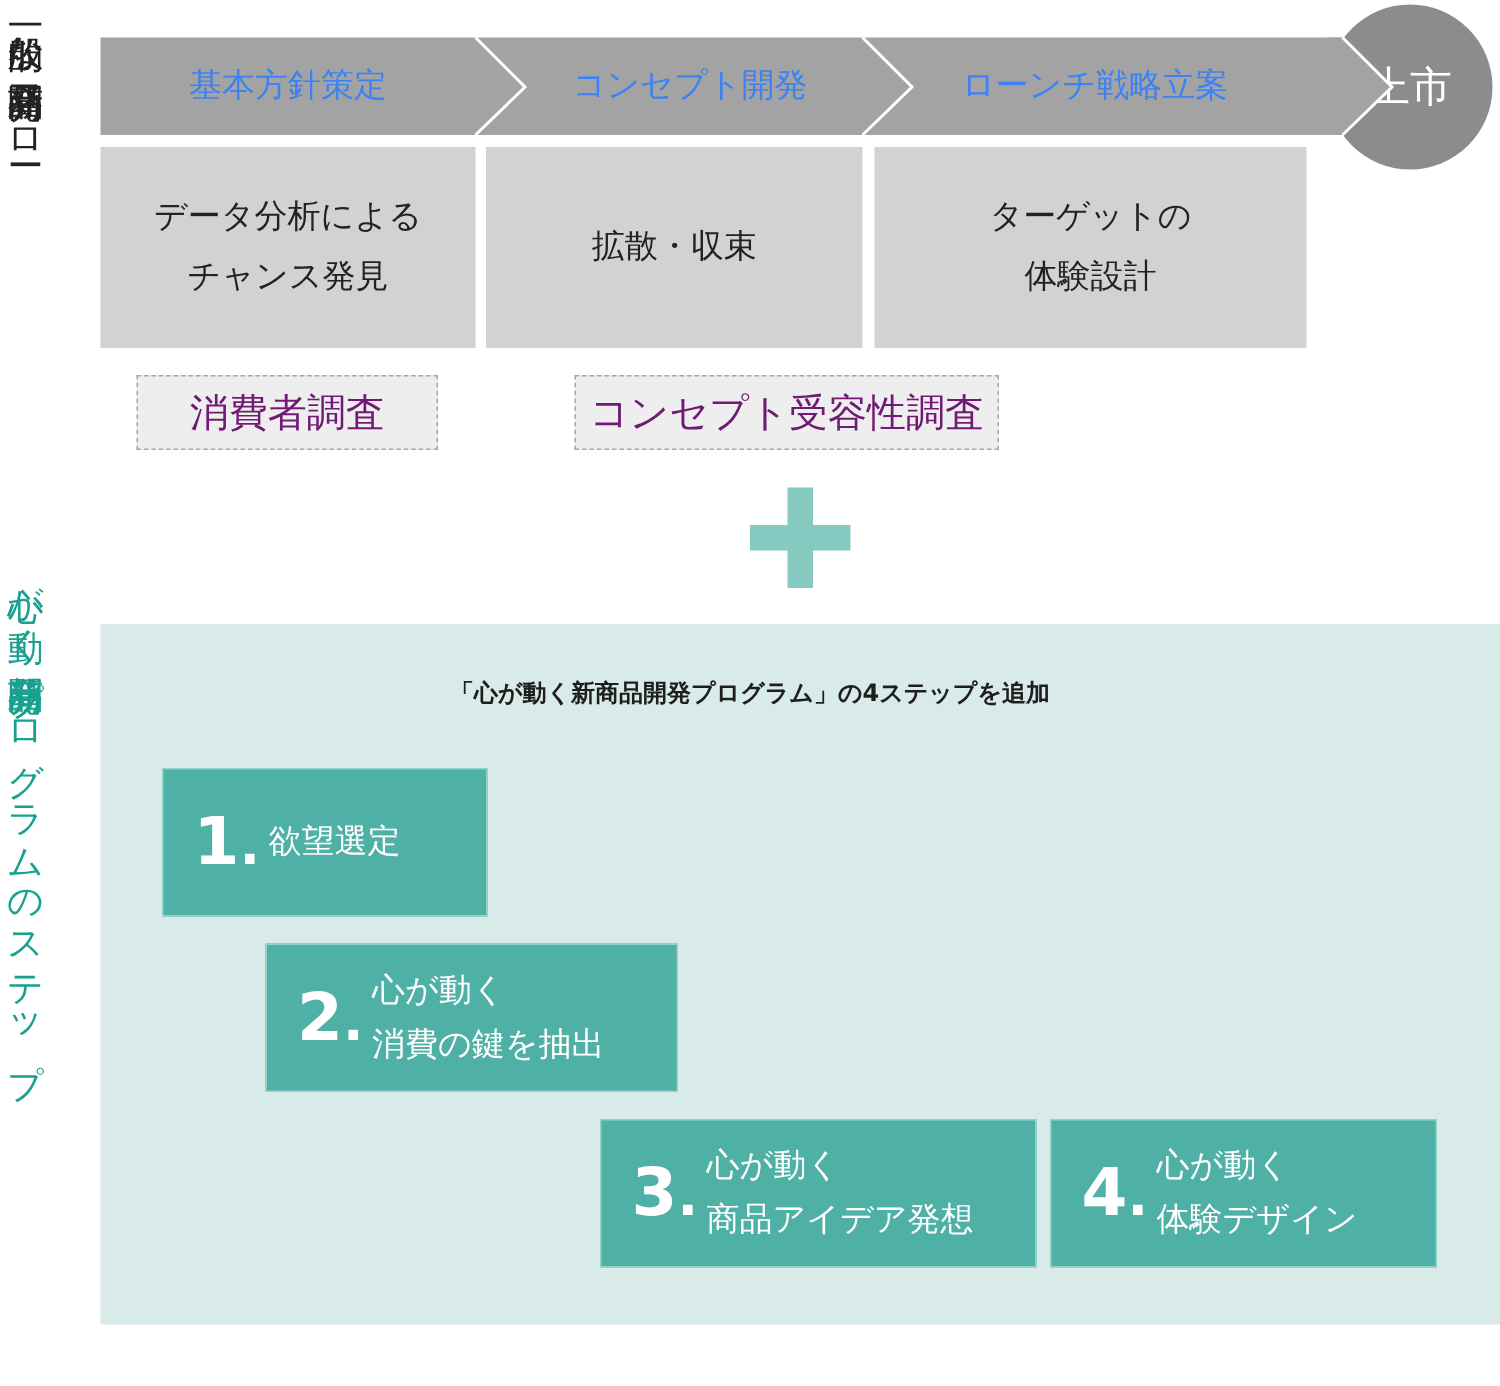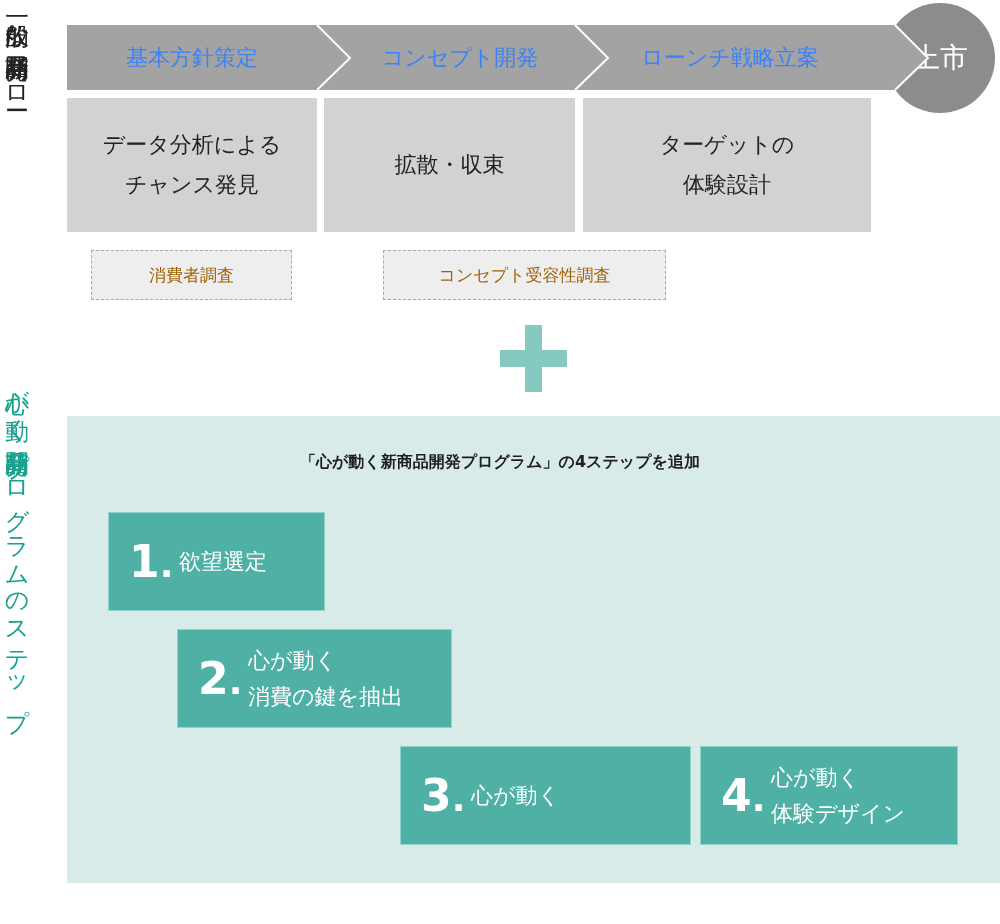--- a/index.html
+++ b/index.html
@@ -4,21 +4,21 @@
 <style>
   html,body{margin:0;padding:0;background:#fff;}
   body{width:1000px;height:924px;position:relative;overflow:hidden;font-family:"DejaVu Sans","Liberation Sans",sans-serif;}
   .vlabel{position:absolute;left:2px;width:30px;writing-mode:vertical-rl;text-orientation:upright;font-size:24px;line-height:30px;letter-spacing:1px;}
   .vlabel.general{top:4px;color:#222;}
   .vlabel.program{top:372px;color:#1aa08e;}
   .band{position:absolute;left:0;top:0;}
   .stage-label{position:absolute;top:25px;height:65px;line-height:65px;color:#3b82f6;font-size:22px;text-align:center;}
   .launch{position:absolute;left:885px;top:3px;width:110px;height:110px;border-radius:50%;background:#8c8c8c;color:#fff;font-size:28px;display:flex;align-items:center;justify-content:center;}
   .box{position:absolute;top:98px;height:134px;background:#d2d2d2;color:#222;font-size:22px;line-height:40px;display:flex;flex-direction:column;align-items:center;justify-content:center;text-align:center;}
-  .dash{position:absolute;top:250px;height:50px;background:#eeeeee;border:1.5px dashed #a8a8a8;box-sizing:border-box;color:#a16207;font-size:17px;display:flex;align-items:center;justify-content:center;}
+  .dash{position:absolute;top:250px;height:50px;background:#eeeeee;border:1.5px dashed #a8a8a8;box-sizing:border-box;color:#701a75;font-size:26px;display:flex;align-items:center;justify-content:center;}
   .plus-v{position:absolute;left:525px;top:325px;width:17px;height:67px;background:#86c9c0;}
   .plus-h{position:absolute;left:500px;top:350px;width:67px;height:17px;background:#86c9c0;}
   .panel{position:absolute;left:67px;top:416px;width:933px;height:467px;background:#d9ebe9;}
   .panel-title{position:absolute;left:0;right:0;top:452px;text-align:center;font-size:16px;font-weight:bold;color:#1e1e1e;}
   .step{position:absolute;height:99px;background:#4fb0a5;color:#fff;display:flex;align-items:center;box-sizing:border-box;border:1px solid #8fd3c9;}
   .step .num{font-size:44px;font-weight:bold;line-height:1;margin-left:20px;width:44px;position:relative;}
   .step .num .dot{font-size:36px;}
   .step .txt{font-size:22px;line-height:36px;margin-left:6px;}
 </style>
 </head>
@@ -77,20 +77,21 @@
   <div class="num"><span>2</span><span class="dot">.</span></div>
   <div class="txt">
       <div>心が動く</div>
       <div>消費の鍵を抽出</div>
     </div>
 </div>
 <div class="step" style="left:400px;top:746px;width:291px;">
   <div class="num"><span>3</span><span class="dot">.</span></div>
   <div class="txt">
       <div>心が動く</div>
+      <div>商品アイデア発想</div>
     </div>
 </div>
 <div class="step" style="left:700px;top:746px;width:258px;">
   <div class="num"><span>4</span><span class="dot">.</span></div>
   <div class="txt">
       <div>心が動く</div>
       <div>体験デザイン</div>
     </div>
 </div>
 

